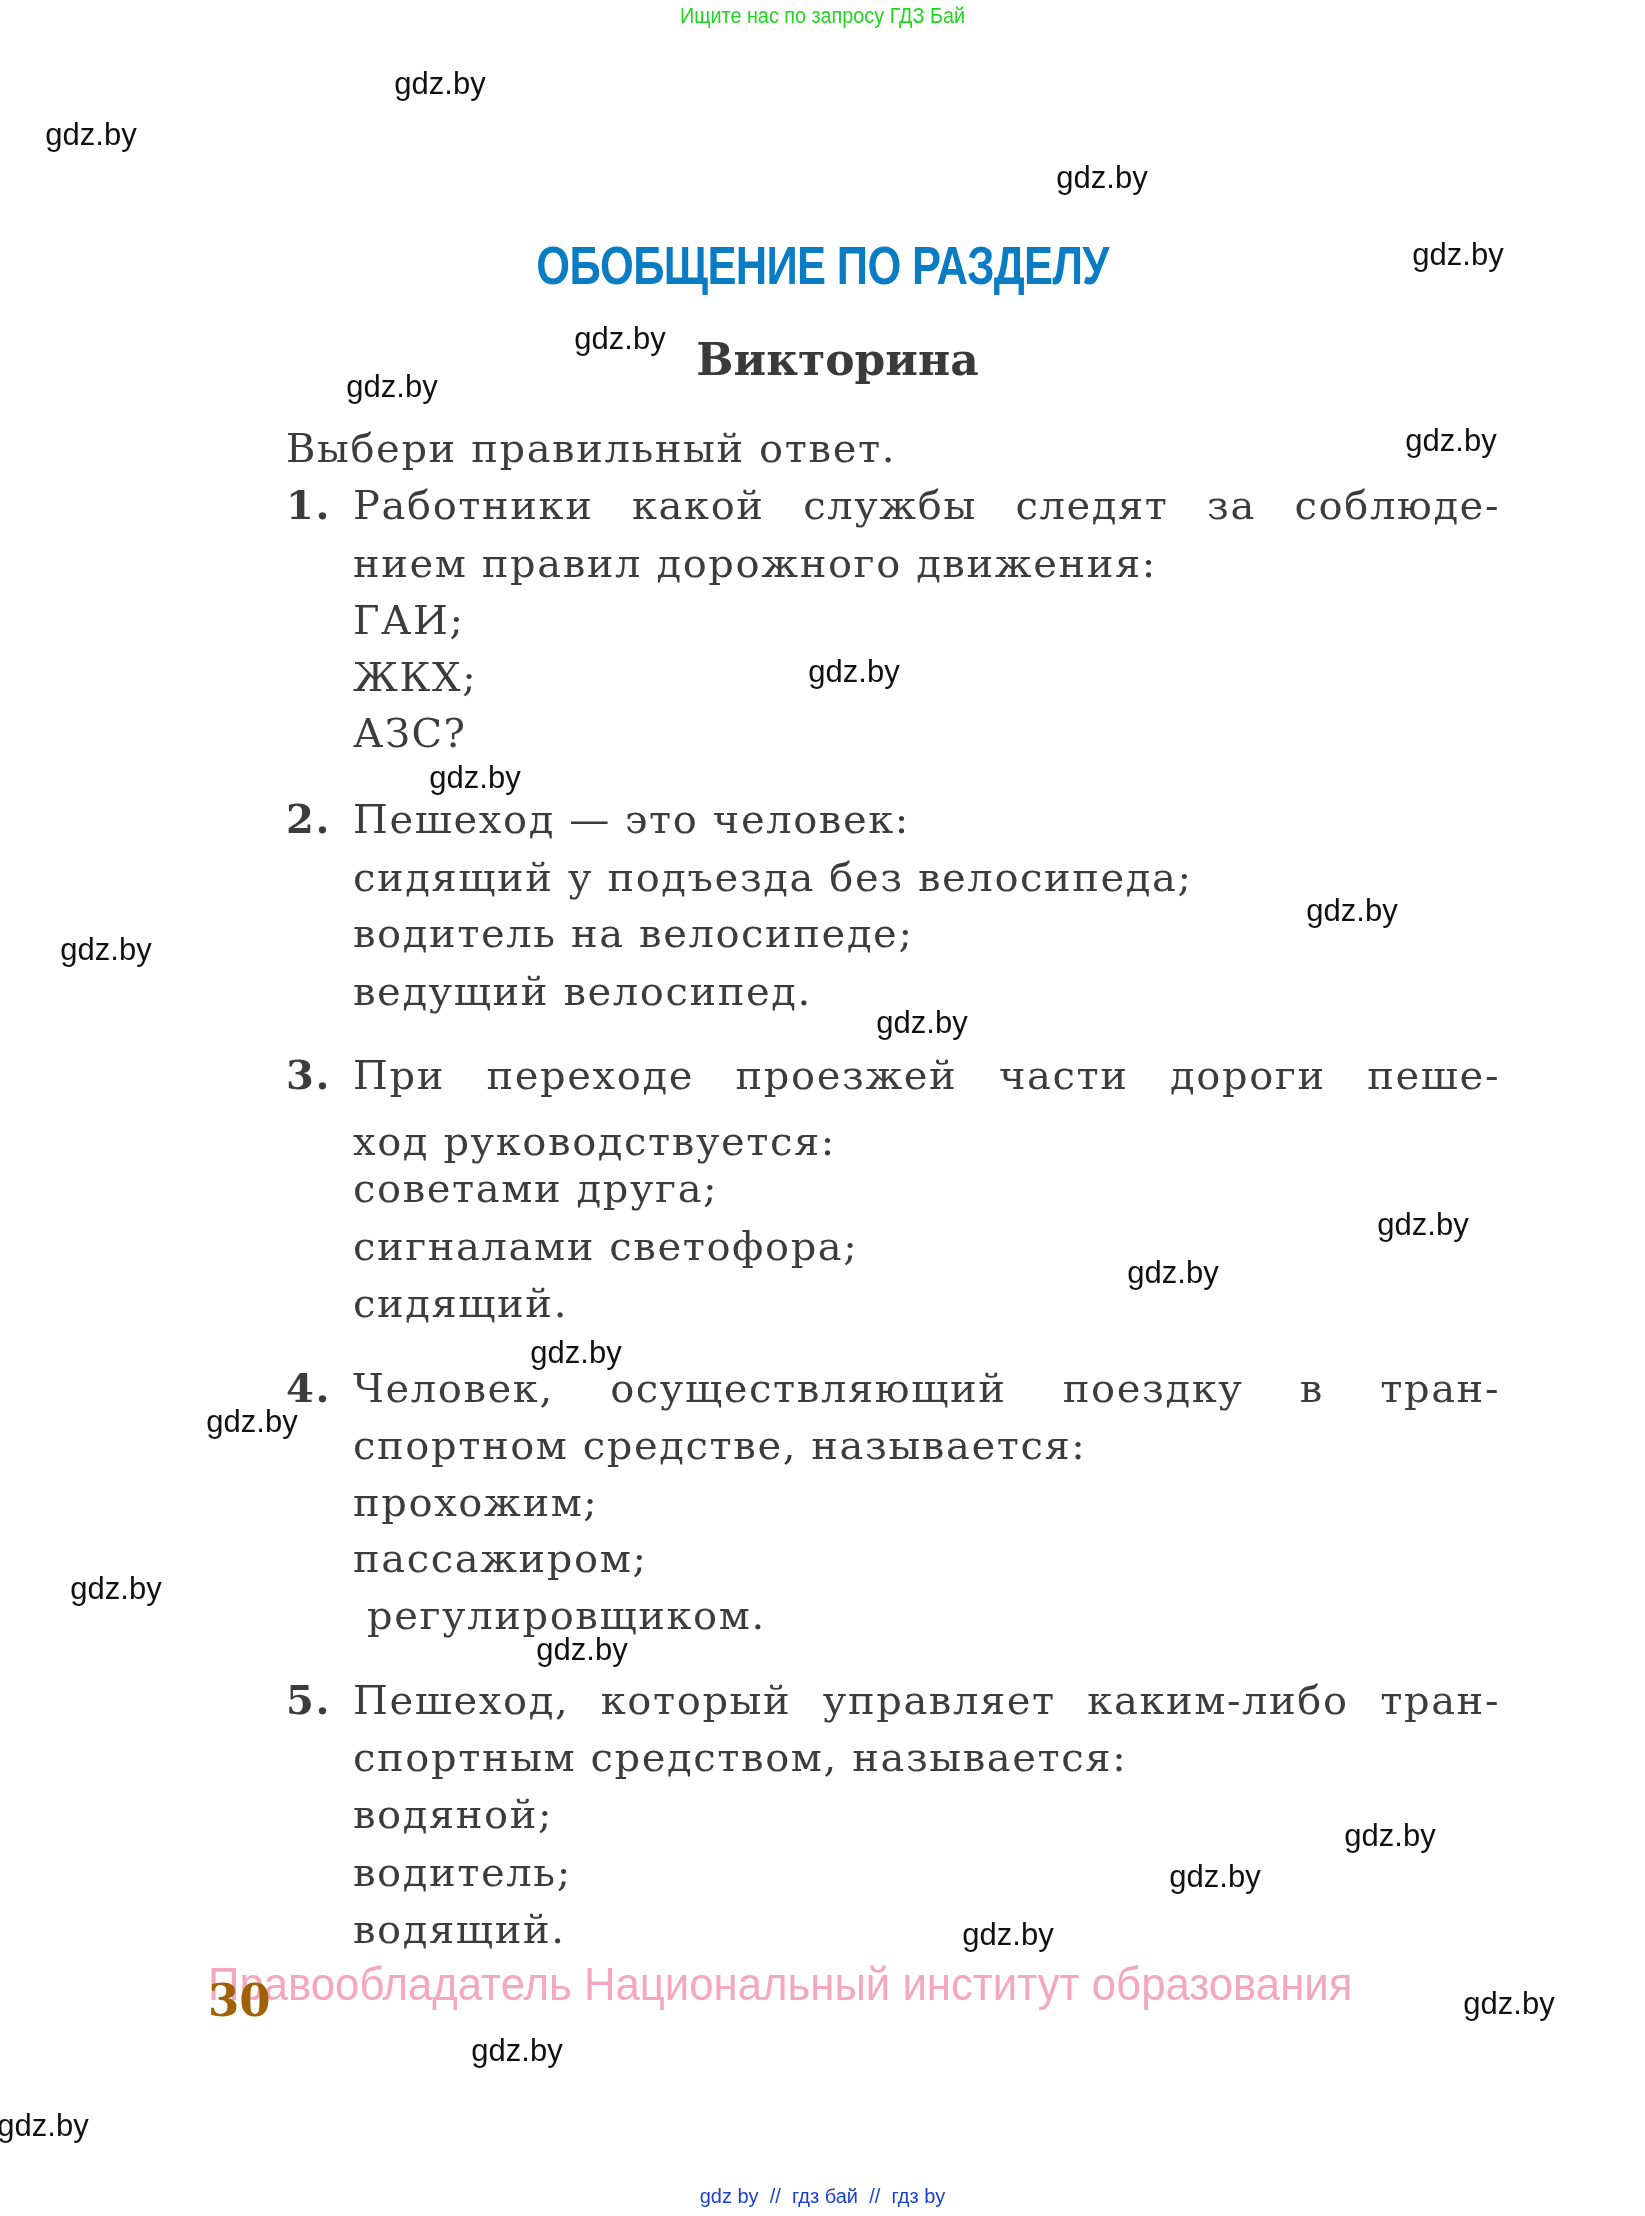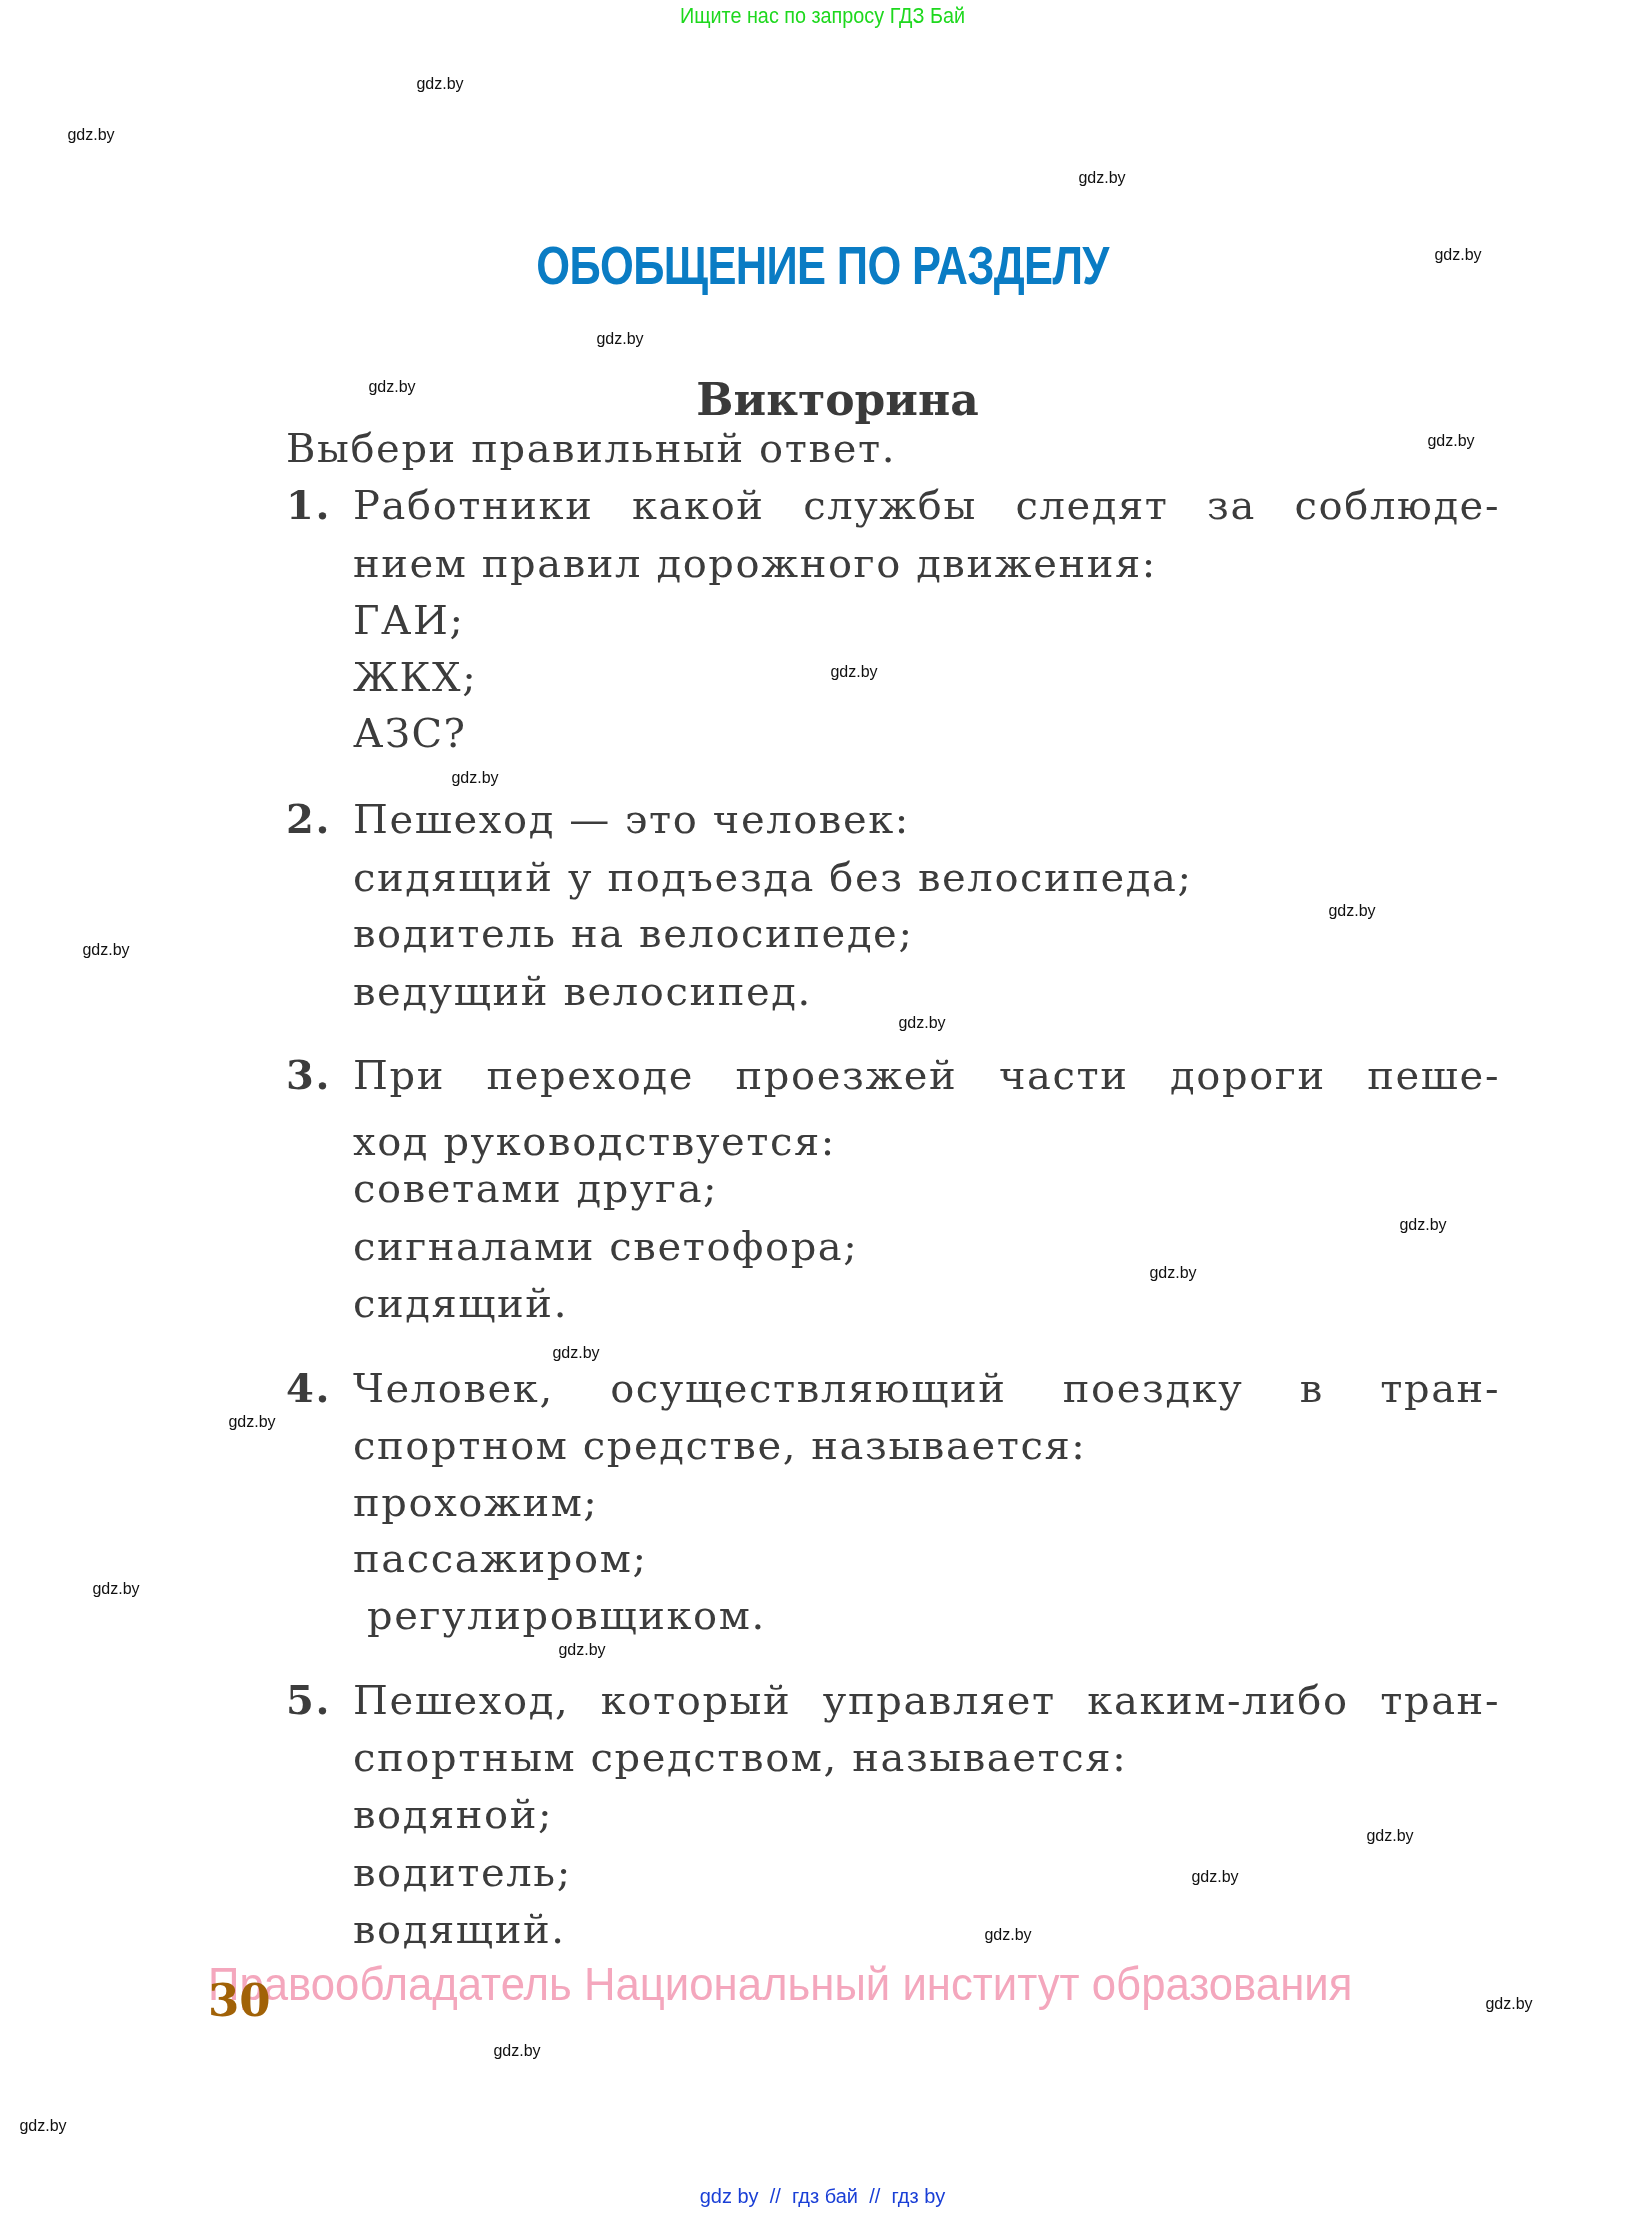--- a/index.html
+++ b/index.html
@@ -4,32 +4,32 @@
 <style>
   html, body { margin: 0; padding: 0; background: #ffffff; }
   body { width: 1645px; height: 2216px; position: relative; overflow: hidden; }
   .abs { position: absolute; white-space: nowrap; }
   .top-banner {
     left: 0; width: 1645px; top: 3.2px; text-align: center;
     font-family: "Liberation Sans", sans-serif; font-size: 22px; color: #1ed81e;
     transform: scaleX(0.9);
   }
   .wm {
-    font-family: "Liberation Sans", sans-serif; font-size: 16px; color: #111;
+    font-family: "Liberation Sans", sans-serif; font-size: 31px; color: #111;
     transform: translate(-50%, -50%);
   }
   .section-title {
     left: 0; width: 1645px; top: 235px; text-align: center;
     font-family: "Liberation Sans", sans-serif; font-weight: bold;
     font-size: 53px; color: #0a7cc4; letter-spacing: -0.8px;
     transform: scaleX(0.82);
   }
   .subtitle {
     left: 0; width: 1607px; top: 334px; text-align: center; padding-left: 68px; box-sizing: border-box;
-    font-family: "DejaVu Serif", serif; font-weight: bold; font-size: 44px; color: #3a3a3a; margin-top: 40px;
+    font-family: "DejaVu Serif", serif; font-weight: bold; font-size: 44px; color: #3a3a3a;
   }
   .line {
     font-family: "DejaVu Serif", serif; font-size: 40px; color: #3c3c3c;
     letter-spacing: 1.6px; height: 58px; line-height: 58px;
   }
   .line.full { text-align: justify; text-align-last: justify; white-space: normal; }
   .num { font-weight: bold; }
   .footer-rights {
     left: 208px; top: 1956px;
     font-family: "Liberation Sans", sans-serif; font-size: 47px; color: #f4a7bd;

